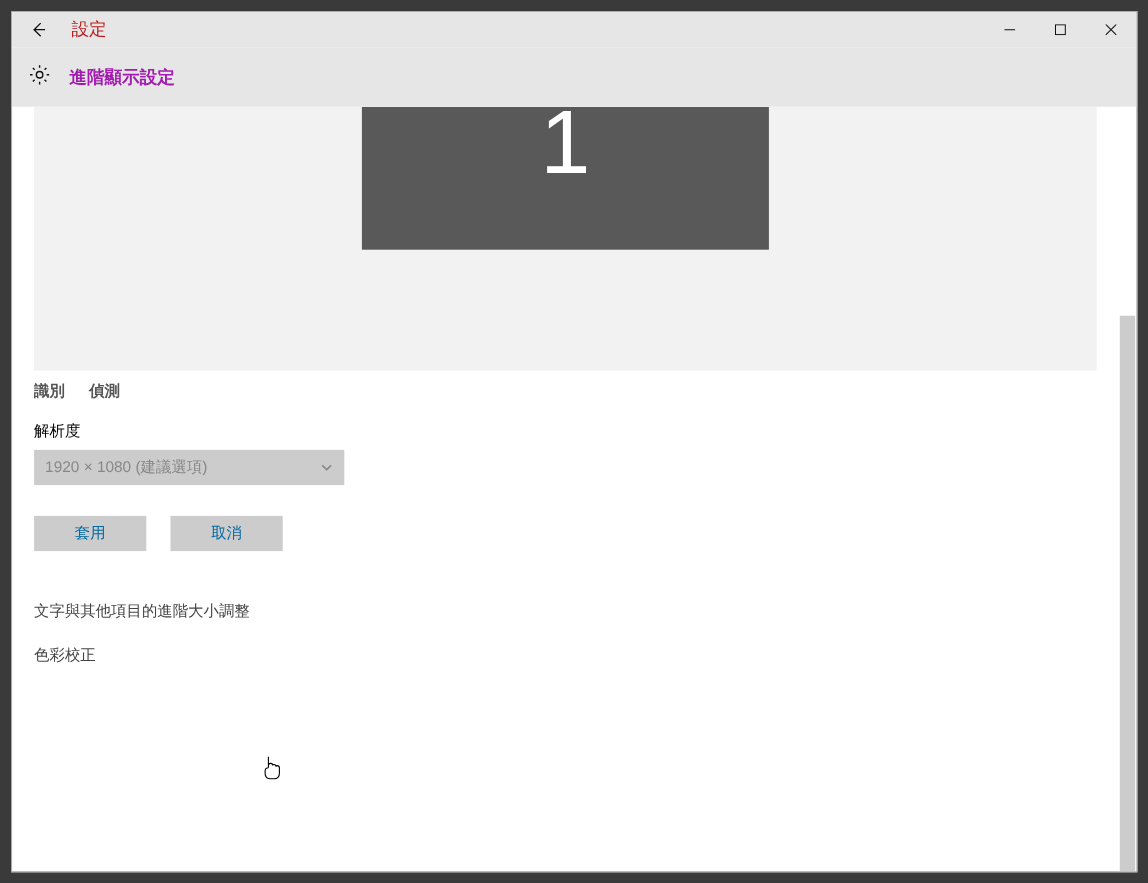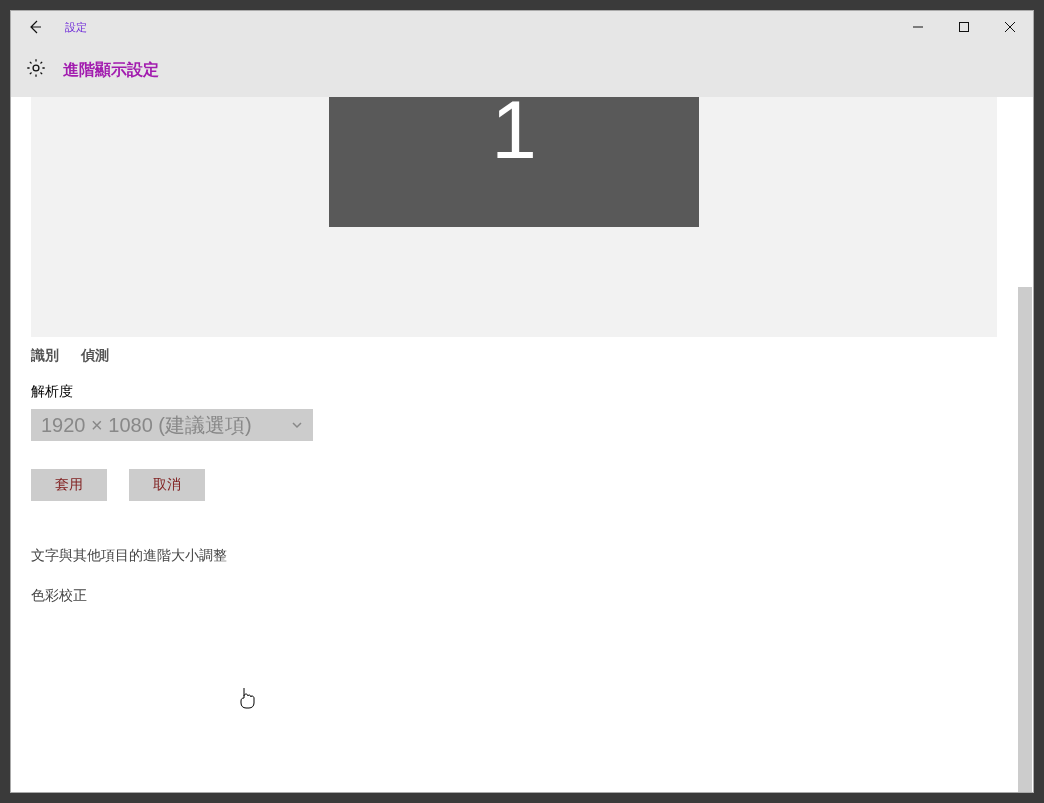--- a/index.html
+++ b/index.html
@@ -30,22 +30,22 @@
   .back-btn {
     width: 48px;
     height: 32px;
     display: flex;
     align-items: center;
     justify-content: center;
     color: #222;
   }
   .back-btn svg { width: 16px; height: 16px; stroke: #111; stroke-width: 1.2; fill: none; }
   .title-text {
-    font-size: 11px;
-    color: #6d28d9;
+    font-size: 16px;
+    color: #b91c1c;
     padding-left: 6px;
   }
   .win-controls {
     position: absolute;
     right: 0;
     top: 0;
     height: 32px;
     display: flex;
   }
   .win-btn {
@@ -138,34 +138,34 @@
   }
   .dropdown {
     width: 282px;
     height: 32px;
     background: #ccc;
     display: flex;
     align-items: center;
     justify-content: space-between;
     padding: 0 10px;
     color: #888;
-    font-size: 20px;
+    font-size: 14px;
     margin-bottom: 28px;
   }
   .dropdown svg { width: 12px; height: 12px; stroke: #888; fill: none; stroke-width: 1.5; }
   .btn-row {
     display: flex;
     gap: 22px;
     margin-bottom: 46px;
   }
   .btn {
-    width: 76px;
+    width: 102px;
     height: 32px;
     background: #ccc;
-    color: #7f1d1d;
+    color: #0369a1;
     font-size: 14px;
     display: flex;
     align-items: center;
     justify-content: center;
   }
   .related-heading {
     font-size: 20px;
     color: #111;
     margin-bottom: 22px;
   }

